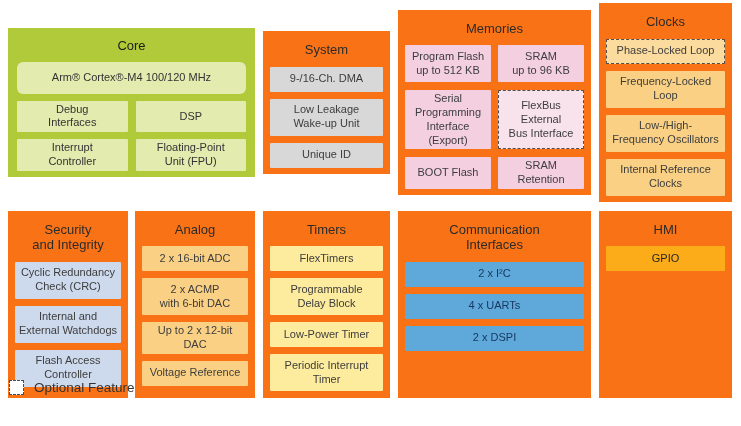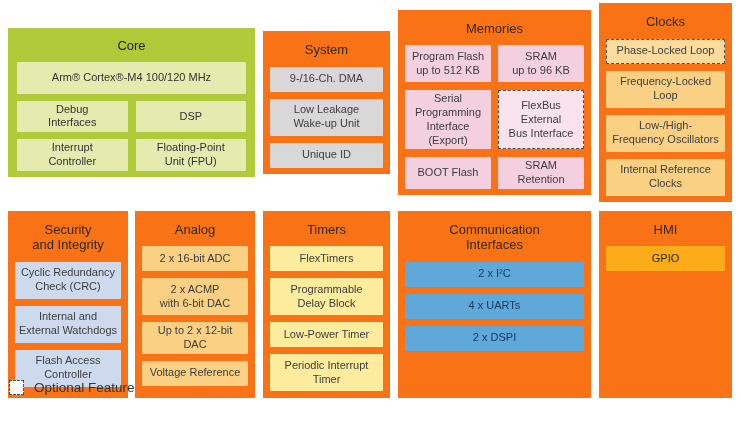--- a/index.html
+++ b/index.html
@@ -25,21 +25,21 @@
     font-size:11px; line-height:1.25; color:#3d3d3d;
     border-radius:1px; padding:2px 3px; box-sizing:border-box;
   }
   .h1 { min-height:25px; }
   .h2 { min-height:37px; }
 
   
   .core { background:#b1ca3a; width:247px; padding:6px 9px; }
   .core .panel-title { color:#1c1c1c; margin:4px 0 8px; }
   .core-blk { background:#e3ebae; color:#333333; }
-  .core .arm { min-height:32px; }
+  .core .arm { min-height:32px;border-radius:6px; }
   .core .grid2 { gap:7px 8px; }
   .core .grid2 .blk { min-height:31px; }
 
   .system { width:127px; }
   .system-blk { background:#d8d8d8; }
 
   .memories { width:193px; }
   .memories-blk { background:#f3cfe0; }
   .memories .optional { background:#f8e2ec; border:1px dashed #4d4d4d; }
 

